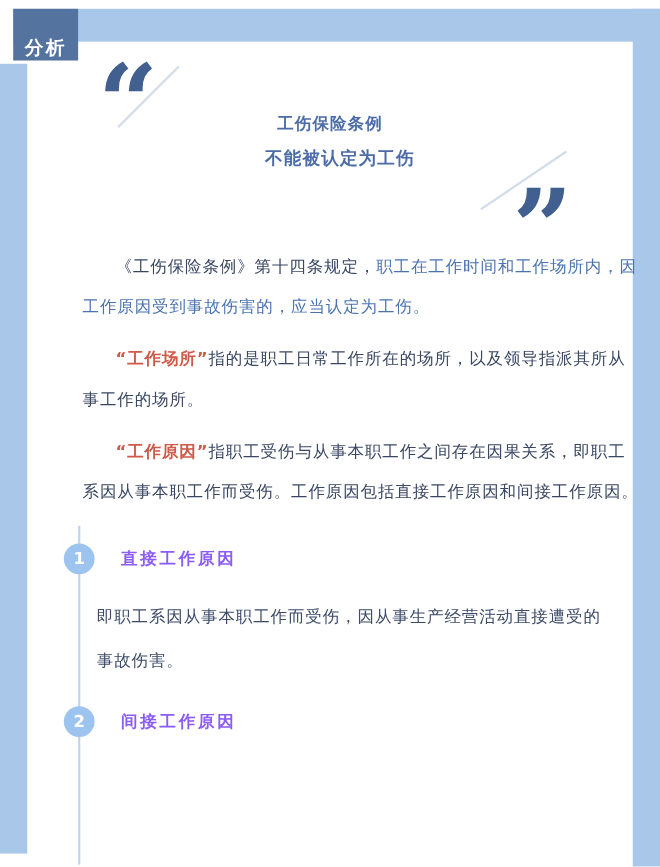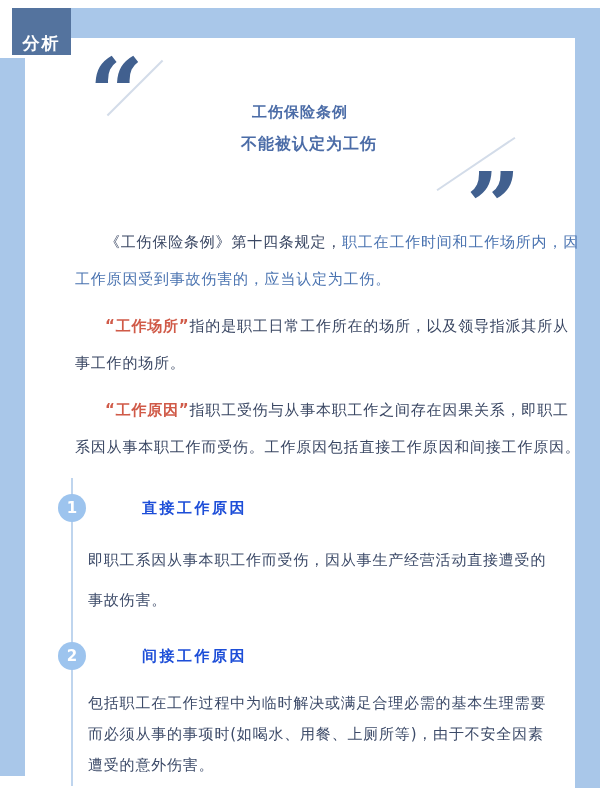--- a/index.html
+++ b/index.html
@@ -34,22 +34,22 @@
                 letter-spacing:0.8px;color:#3a4763;}
   .hl{color:#4a73b0;}
   .term{color:#d05a48;font-weight:bold;}
   
   .vline{position:absolute;left:46px;top:440px;width:2px;height:308px;background:#bfd5ee;z-index:1;}
   .circle{position:absolute;left:33px;width:28px;height:28px;border-radius:50%;background:#9dc4ee;
           color:#ffffff;font-size:15px;font-weight:bold;display:flex;align-items:center;
           justify-content:center;z-index:3;}
   .c1{top:456px;}
   .c2{top:604px;}
-  .ltitle{position:absolute;left:85px;color:#1d4ed8;font-size:15px;font-weight:bold;
-          letter-spacing:2.5px;z-index:3;margin-left:32px;}
+  .ltitle{position:absolute;left:85px;color:#8b5cf6;font-size:15px;font-weight:bold;
+          letter-spacing:2.5px;z-index:3;}
   .t1{top:461px;}
   .t2{top:609px;}
   .lbody{position:absolute;left:63px;width:462px;color:#3c4a68;font-size:15px;
          letter-spacing:0.8px;z-index:3;}
   .b1{top:502px;line-height:40px;}
   .b2{top:650px;line-height:31px;}
 </style>
 </head>
 <body>
 
@@ -88,16 +88,15 @@
     </div>
 
     <div class="vline"></div>
 
     <div class="circle c1">1</div>
     <div class="ltitle t1">直接工作原因</div>
     <div class="lbody b1">即职工系因从事本职工作而受伤，因从事生产经营活动直接遭受的事故伤害。</div>
 
     <div class="circle c2">2</div>
     <div class="ltitle t2">间接工作原因</div>
-    <div class="lbody b2">包括职工在工作过程中为临时解决或满足合理必需的基本生理需要而必须从事的事项时(如喝水、用餐、上厕所等)，由于不安全因素遭受的意外伤害。</div>
 
   </div>
 </div>
 
 </body></html>

